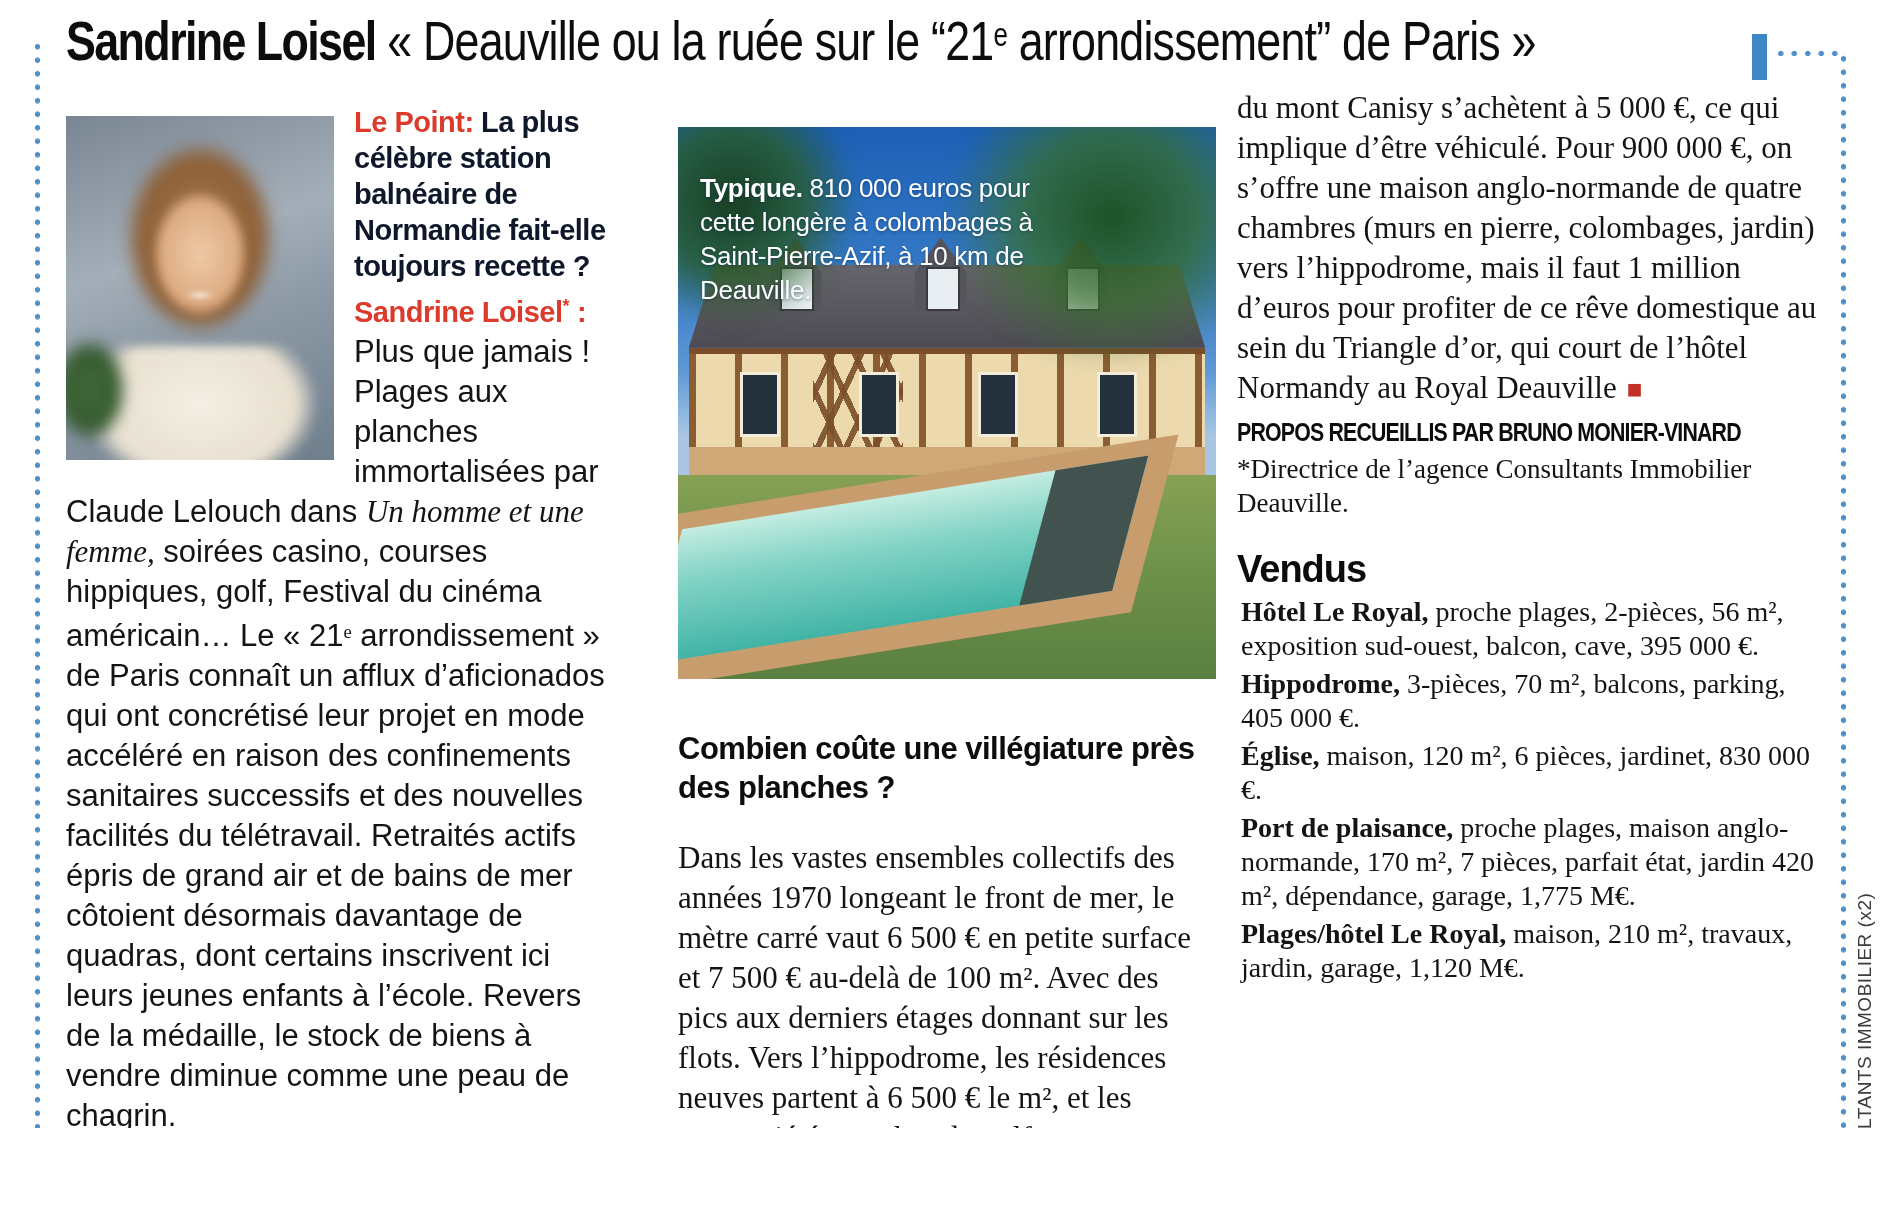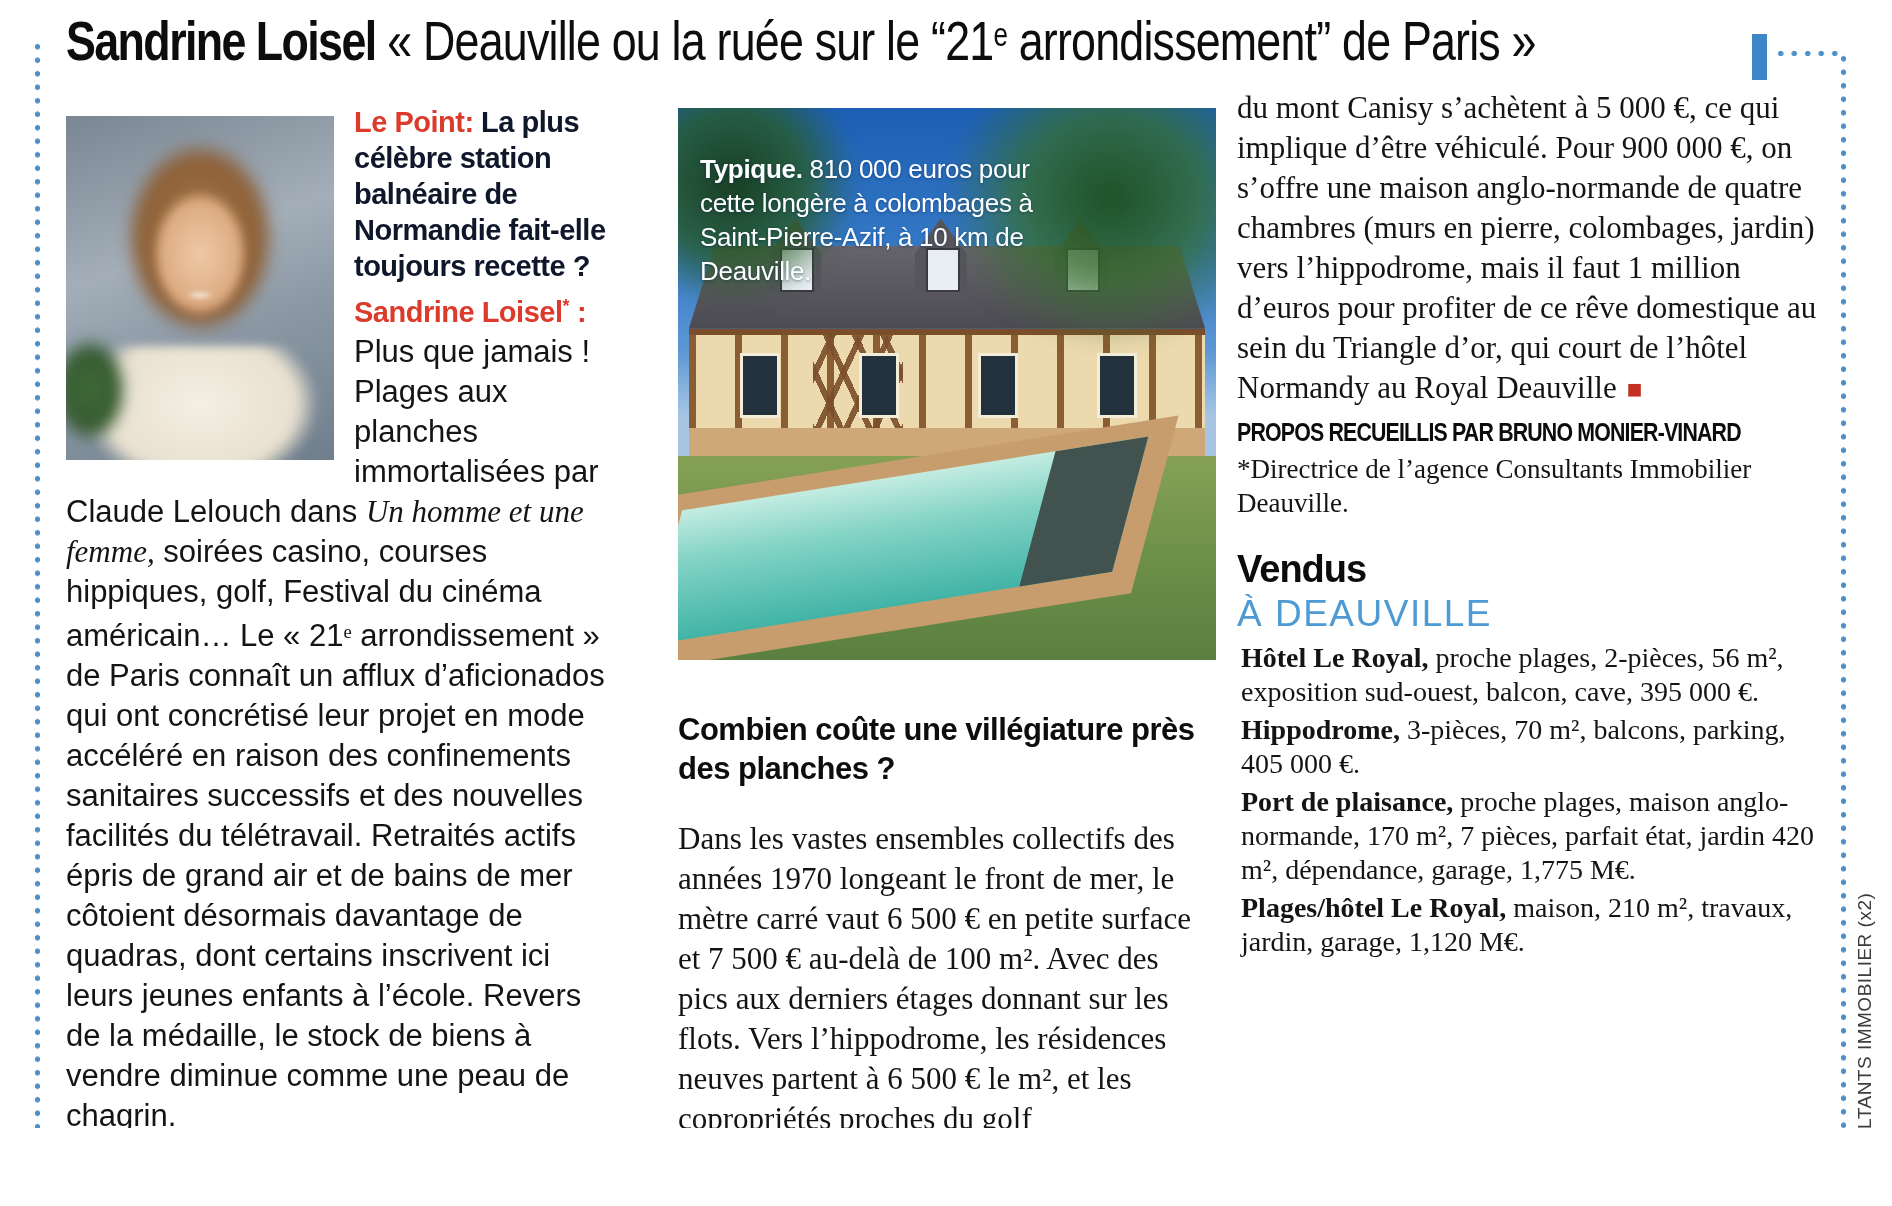--- a/index.html
+++ b/index.html
@@ -21,21 +21,21 @@
   .headline{position:absolute;left:66px;top:12px;margin:0;font-family:"Liberation Sans",sans-serif;
             font-size:56px;line-height:1.05;white-space:nowrap;color:#0d0d0d;font-weight:400;}
   .headline-inner{display:inline-block;transform:scaleX(.80);transform-origin:left top;letter-spacing:-1px;}
   .seg-hname{font-weight:700;letter-spacing:-2px;}
   .seg-hq{font-weight:400;}
   .seg-hq-sup{font-weight:400;font-size:.58em;vertical-align:14px;}
 
   
   .col{position:absolute;top:104px;}
   .col1{left:66px;width:556px;}
-  .col2{left:678px;width:538px;top:108px;}
+  .col2{left:678px;width:538px;top:127px;}
   .col3{left:1237px;width:598px;top:88px;}
 
   .serif-body{font-size:31px;line-height:40px;color:#141414;}
   .seg-serif{font-family:Liberation Sans, sans-serif;}
   .seg-italic{font-family:"Liberation Serif",serif;font-style:italic;}
   .seg-sup{font-family:"Liberation Serif",serif;font-size:.6em;vertical-align:8px;}
   .seg-qlabel{font-family:"Liberation Sans",sans-serif;font-weight:700;color:#dc3a2a;letter-spacing:-.5px;font-size:29px;}
   .seg-qlabel-sup{font-family:"Liberation Sans",sans-serif;font-weight:700;color:#dc3a2a;font-size:18px;vertical-align:10px;}
   .seg-qtext{font-family:"Liberation Sans",sans-serif;font-weight:700;color:#0f172a;letter-spacing:-.5px;font-size:29px;}
   .question{font-size:29px;line-height:36px;margin:0 0 2px 0;}
@@ -176,24 +176,24 @@
     <p class="serif-body">Dans les vastes ensembles collectifs des années 1970 longeant le front de mer, le mètre carré vaut 6 500 € en petite surface et 7 500 € au-delà de 100 m². Avec des pics aux derniers étages donnant sur les flots. Vers l’hippodrome, les résidences neuves partent à 6 500 € le m², et les copropriétés proches du golf</p>
   </section>
 
   <section class="col col3">
     <p class="serif-body" style="margin:0;"><span>du mont Canisy s’achètent à 5 000 €, ce qui implique d’être véhiculé. Pour 900 000 €, on s’offre une maison anglo-normande de quatre chambres (murs en pierre, colombages, jardin) vers l’hippodrome, mais il faut 1 million d’euros pour profiter de ce rêve domestique au sein du Triangle d’or, qui court de l’hôtel Normandy au Royal Deauville</span><span class="endmark">■</span></p>
     <div class="byline">
       <span class="byline-inner">PROPOS RECUEILLIS PAR BRUNO MONIER-VINARD</span>
     </div>
     <p class="footnote">*Directrice de l’agence Consultants Immobilier Deauville.</p>
     <div class="vendus-title">Vendus</div>
-    <div class="vendus-subtitle">À DEAUVILLE</div>
     <div class="listings serif-body">
         <div class="listing"><span class="seg-lead">Hôtel Le Royal,</span><span class="seg-plain"> proche plages, 2-pièces, 56 m², exposition sud-ouest, balcon, cave, 395 000 €.</span></div>
         <div class="listing"><span class="seg-lead">Hippodrome,</span><span class="seg-plain"> 3-pièces, 70 m², balcons, parking, 405 000 €.</span></div>
+        <div class="listing"><span class="seg-lead">Église,</span><span class="seg-plain"> maison, 120 m², 6 pièces, jardinet, 830 000 €.</span></div>
         <div class="listing"><span class="seg-lead">Port de plaisance,</span><span class="seg-plain"> proche plages, maison anglo-normande, 170 m², 7 pièces, parfait état, jardin 420 m², dépendance, garage, 1,775 M€.</span></div>
         <div class="listing"><span class="seg-lead">Plages/hôtel Le Royal,</span><span class="seg-plain"> maison, 210 m², travaux, jardin, garage, 1,120 M€.</span></div>
       </div>
   </section>
 
   <div class="credit-vertical">CONSULTANTS IMMOBILIER (x2)</div>
 
 </div>
 
 </body></html>

